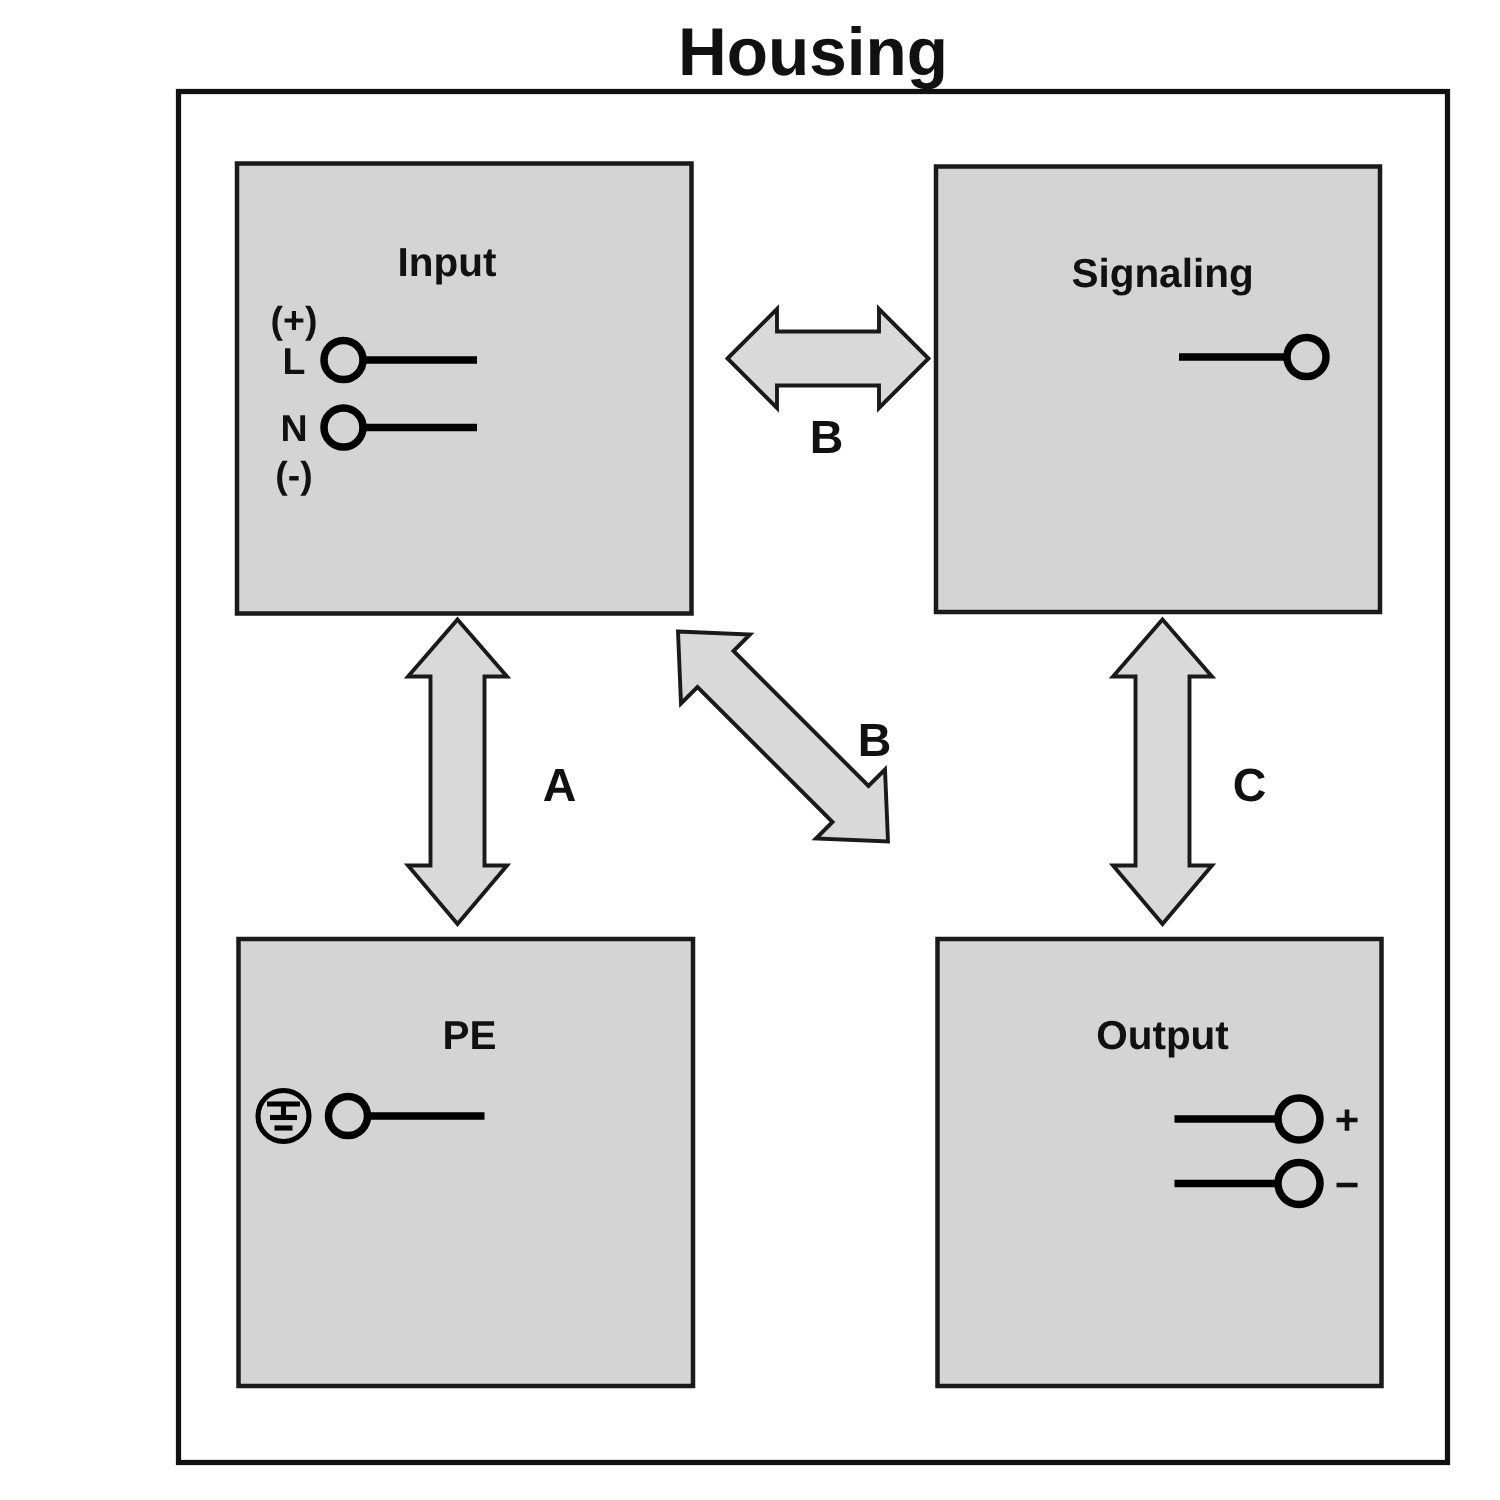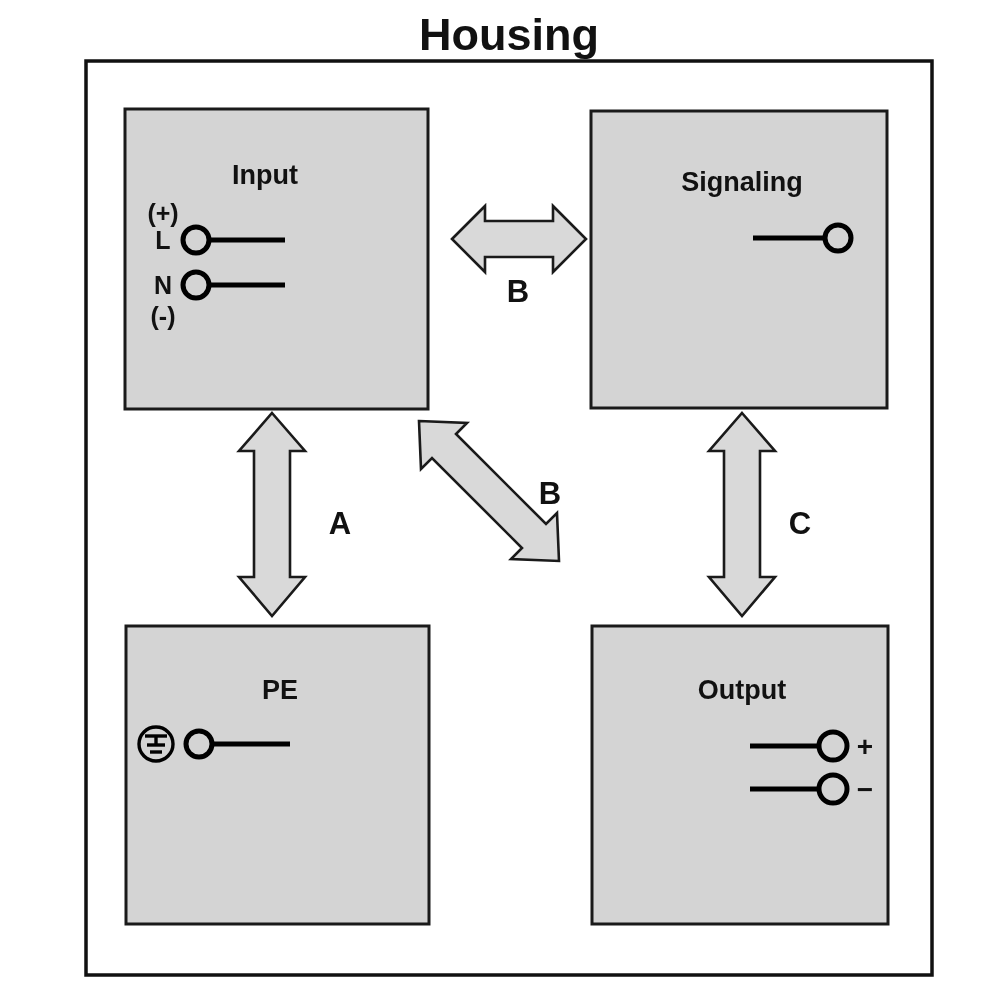--- a/index.html
+++ b/index.html
@@ -11,20 +11,21 @@
     width: 1000px;
     height: 1000px;
     font-family: "Liberation Sans", sans-serif;
     overflow: hidden;
   }
   #stage {
     position: relative;
     width: 808px;
     height: 1000px;
     background: #ffffff;
+    margin-left: 33px;
   }
   #diagram-svg {
     position: absolute;
     top: 0;
     left: 0;
     width: 1000px;
     height: 1000px;
   }
   .blk-fill   { fill: #d4d4d4; stroke: #1a1a1a; stroke-width: 3; }
   .housing-frame { fill: none; stroke: #111111; stroke-width: 3.5; }

